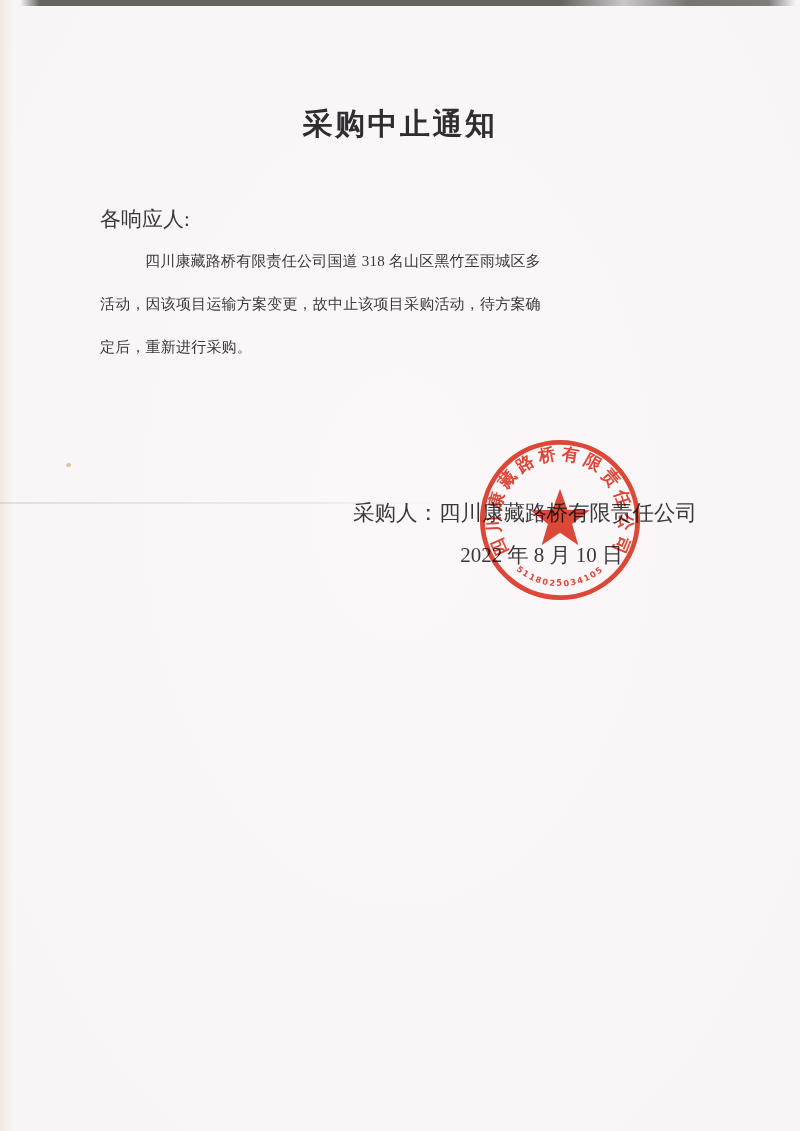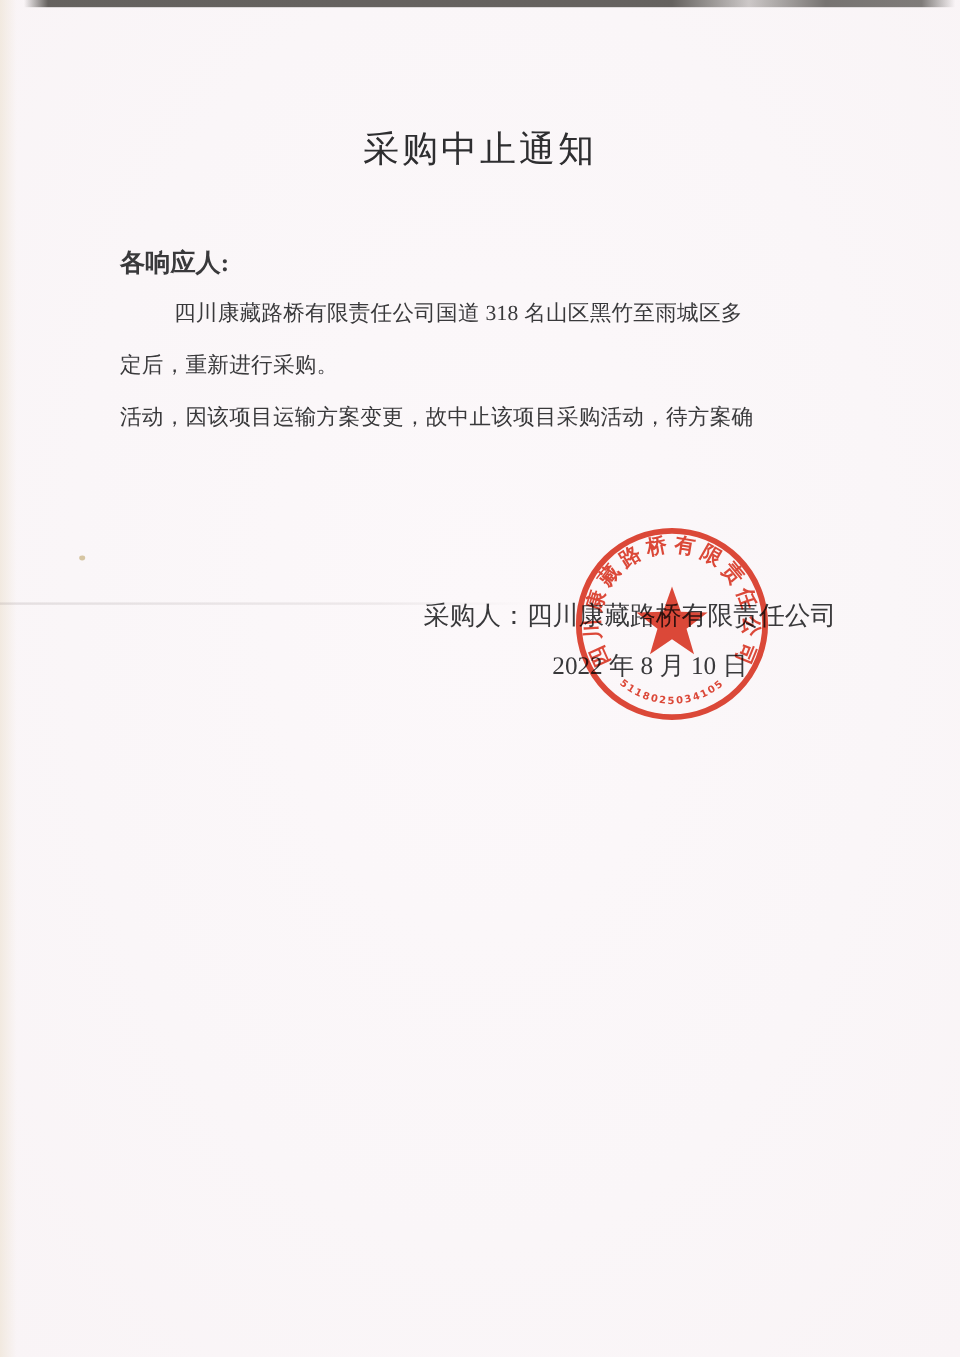--- a/index.html
+++ b/index.html
@@ -32,30 +32,30 @@
     background: linear-gradient(90deg, rgba(150,140,140,.22), rgba(150,140,140,.14) 70%, rgba(150,140,140,0));
   }
   .speck {
     position: absolute; top: 463px; left: 66px; width: 5px; height: 4px;
     background: #c9b486; border-radius: 50% 40% 50% 50%; opacity: .75;
   }
   
   .title {
     position: absolute; top: 104px; left: 0; width: 800px;
     margin: 0; text-align: center;
-    font-size: 30px; font-weight: normal; letter-spacing: 2.5px;
+    font-size: 30px; font-weight: bold; letter-spacing: 2.5px;
     color: #2e2e30;
   }
   .salutation {
     position: absolute; top: 198px; left: 100px;
-    font-size: 21px; line-height: 43px; color: #39393b; font-weight: bold;
+    font-size: 21px; line-height: 43px; color: #39393b;
   }
   .body-text {
     position: absolute; top: 240px; left: 100px; width: 614px;
-    font-size: 18px; line-height: 43px; color: #39393b;
+    font-size: 15px; line-height: 43px; color: #39393b;
     letter-spacing: 0.2px;
   }
   .body-text .line { white-space: nowrap; }
   .body-text .line.indent { text-indent: 45px; }
   .sig-name {
     position: absolute; top: 492px; right: 103px;
     font-size: 21.5px; line-height: 43px; color: #39393b;
     white-space: nowrap;
   }
   .sig-date {
@@ -93,22 +93,22 @@
   <div class="edge-left"></div>
   <div class="crease"></div>
   <div class="speck"></div>
 
   <h1 class="title">采购中止通知</h1>
 
   <div class="salutation">各响应人:</div>
 
   <div class="body-text">
     <div class="line indent">四川康藏路桥有限责任公司国道 318 名山区黑竹至雨城区多</div>
+    <div class="line">活动，因该项目运输方案变更，故中止该项目采购活动，待方案确</div>
     <div class="line">定后，重新进行采购。</div>
-    <div class="line">活动，因该项目运输方案变更，故中止该项目采购活动，待方案确</div>
   </div>
 
   <div class="sig-name">采购人：四川康藏路桥有限责任公司</div>
   <div class="sig-date">2022 年 8 月 10 日</div>
 
   <div class="stamp">
     <svg viewBox="0 0 170 170" aria-hidden="true">
       <defs>
         <path id="arcTop" d="M 34.2 120.6 A 62 62 0 1 1 135.8 120.6" fill="none"></path>
         <path id="arcBottom" d="M 31.4 126.9 A 68 68 0 0 0 138.6 126.9" fill="none"></path>

